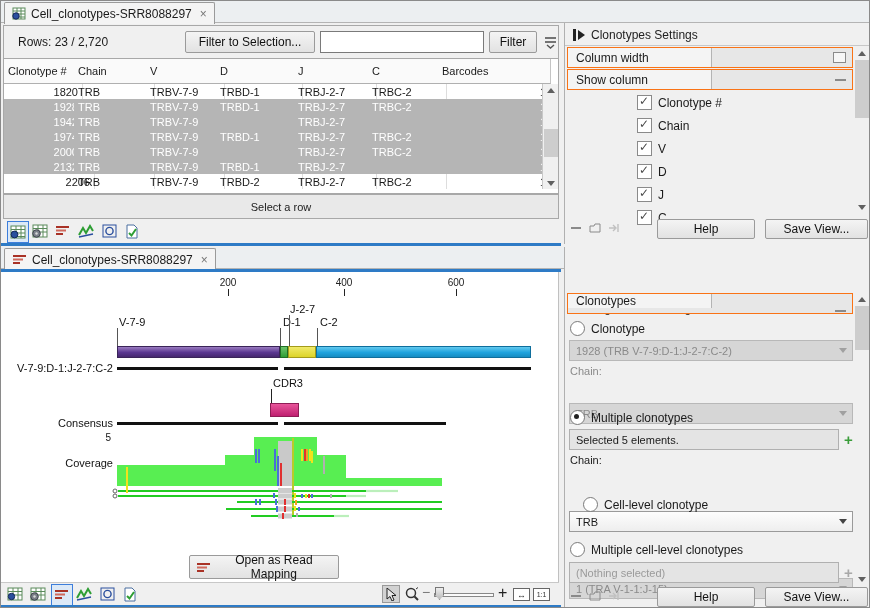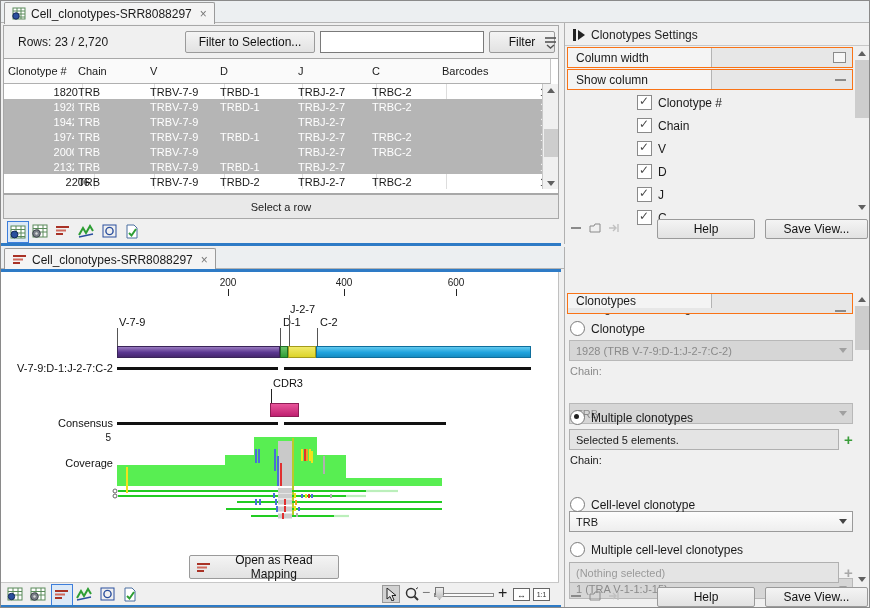--- a/index.html
+++ b/index.html
@@ -94,21 +94,21 @@
       </svg>
       <span>Cell_clonotypes-SRR8088297</span>
       <span class="close">×</span>
     </div>
   </div>
 
   <div class="abs panel-border" style="left:2px;top:24px;width:556px;height:34px;">
     <div class="abs" style="left:14px;top:9px;font-size:12px;">Rows: 23 / 2,720</div>
     <button class="abs btn" style="left:181px;top:5px;width:130px;height:22px;">Filter to Selection...</button>
     <input class="abs txt" style="left: 316px; top: 5px; width: 164px; height: 22px;" value="">
-    <button class="abs btn" style="left:485px;top:5px;width:66px;height:22px;">Filter</button>
+    <button class="abs btn" style="left:485px;top:5px;width:48px;height:22px;">Filter</button>
     <svg class="abs" style="left:539px;top:9px;" width="15" height="15">
       <line x1="2" y1="3" x2="13" y2="3" stroke="#555" stroke-width="1.6"></line>
       <line x1="2" y1="7" x2="13" y2="7" stroke="#555" stroke-width="1.6"></line>
       <path d="M4 10 L7.5 13 L11 10" fill="none" stroke="#555" stroke-width="1.4"></path>
     </svg>
   </div>
 
   <div class="abs tbl" style="left:2px;top:58px;width:556px;height:135px;">
 
     <div class="th" style="left:0;top:0;width:70px;">Clonotype #</div>
@@ -534,21 +534,21 @@
     <div class="abs infofield" style="left:4px;top:182px;width:270px;">
       <span>Selected 5 elements.</span>
     </div>
     <div class="abs plus" style="left:279px;top:184px;">+</div>
     <div class="abs" style="left:5px;top:207px;font-size:11px;">Chain:</div>
     <div class="abs combo" style="left:4px;top:222px;width:284px;">
       <span>TRB</span>
       <span class="chev"></span>
     </div>
 
-    <div class="abs rrow" style="left:5px;top:250px;align-items:center;">
+    <div class="abs rrow" style="left:18px;top:250px;align-items:center;">
       <span class="radio"></span>
       <span>Cell-level clonotype</span>
     </div>
     <div class="abs combo dis" style="left:4px;top:268px;width:284px;">
       <span>1 (TRA V-1-1:J-15)</span>
       <span class="chev"></span>
     </div>
 
     <div class="abs rrow" style="left:5px;top:295px;">
       <span class="radio"></span>

